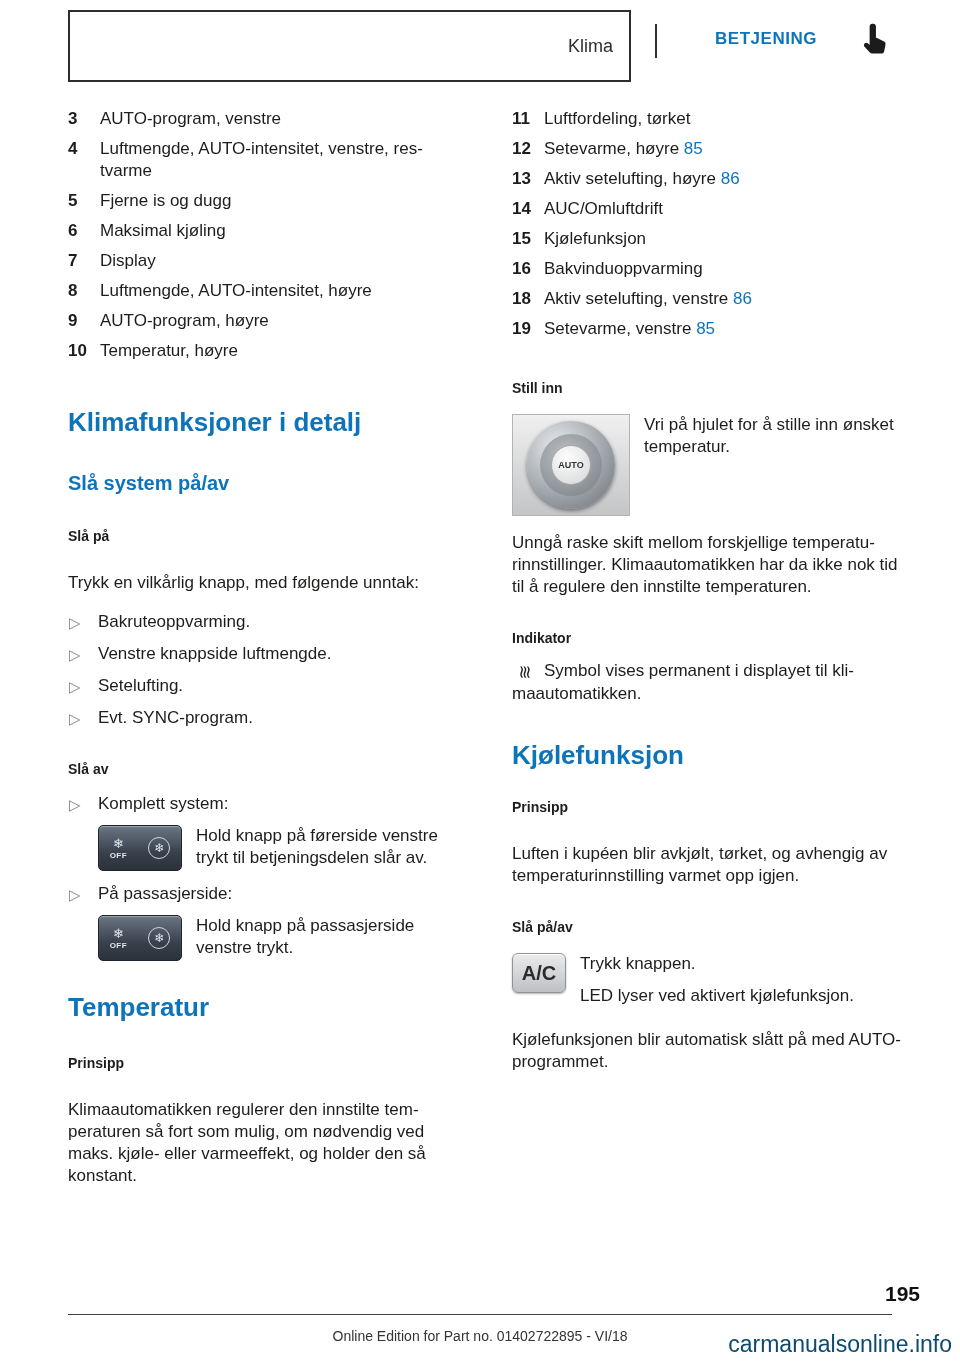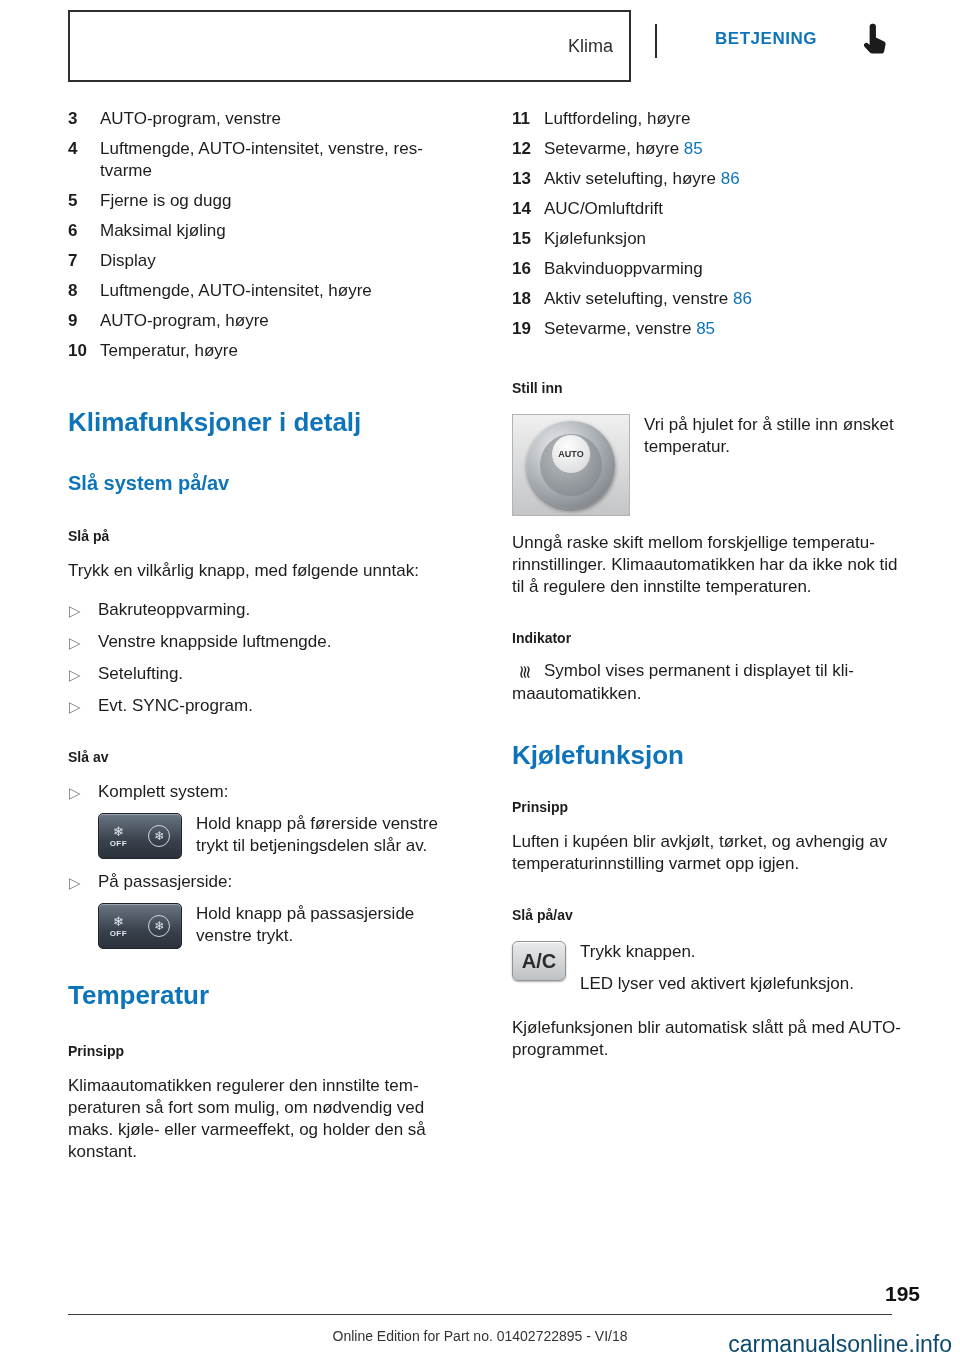--- a/index.html
+++ b/index.html
@@ -26,21 +26,21 @@
   
   .legend { list-style:none; margin:0; padding:0; }
   .legend li { position:relative; padding-left:32px; margin-bottom:8px; font-size:17px; line-height:22px; }
   .legend .num { position:absolute; left:0; top:0; font-weight:bold; }
   .pagelink { color:var(--accent,#0e74ba); text-decoration:none; cursor:pointer; }
 
   
   h1 { color:var(--accent,#0e74ba); font-size:26px; line-height:32px; font-weight:bold; margin:44px 0 0; }
   h2 { color:var(--accent,#0e74ba); font-size:20px; line-height:26px; font-weight:bold; margin:32px 0 0; }
   h3 { color:#1d1d1b; font-size:14px; line-height:24px; font-weight:bold; margin:28px 0 0; }
-  .para { font-size:17px; line-height:22px; margin-top:12px; }
+  .para { font-size:17px; line-height:22px; margin-top:24px; }
   .mt12 { margin-top:12px; }
 
   
   .bullets { list-style:none; margin:12px 0 0; padding:0; }
   .bullets li { position:relative; padding-left:30px; margin-bottom:10px; font-size:17px; line-height:22px; }
   .bullet-glyph { position:absolute; left:1px; top:1px; color:#7f7f7f; font-size:15px; }
 
   
   .figure-row { display:flex; gap:14px; margin-top:10px; align-items:flex-start; }
   .figure-row.indent { margin-left:30px; }
@@ -61,21 +61,21 @@
 
   
   .knob-plate { flex:0 0 auto; width:118px; height:102px;
     background:linear-gradient(180deg,#f0f0f0,#c3c5c7); border:1px solid #b3b3b3;
     display:flex; align-items:center; justify-content:center; }
   .knob-outer { width:88px; height:88px; border-radius:50%;
     background:radial-gradient(circle at 35% 30%, #e9ebed, #9aa0a6 60%, #686d72);
     box-shadow:0 2px 4px rgba(0,0,0,.45); display:flex; align-items:center; justify-content:center; }
   .knob-mid { width:62px; height:62px; border-radius:50%;
     background:radial-gradient(circle at 40% 35%, #babec2, #787e84);
-    display:flex; align-items:flex-start; justify-content:center; }
+    display:flex; align-items:center; justify-content:center; }
   .knob-center { width:40px; height:40px; border-radius:50%;
     background:radial-gradient(circle at 40% 30%, #fdfdfd, #d4d6d8); border:1px solid #a8a8a8;
     display:flex; align-items:center; justify-content:center;
     font-size:9px; font-weight:bold; color:#333; }
 
   
   .ac-btn { flex:0 0 auto; width:54px; height:40px; border-radius:6px;
     background:linear-gradient(180deg,#eaebec,#bec1c4); border:1px solid #8f9296;
     box-shadow:inset 0 1px 0 #fff, 0 1px 2px rgba(0,0,0,.3);
     display:flex; align-items:center; justify-content:center;
@@ -215,21 +215,21 @@
     <h1 style="margin-top:30px;">Temperatur</h1>
     <h3>Prinsipp</h3>
     <p class="para">Klimaautomatikken regulerer den innstilte tem-peraturen så fort som mulig, om nødvendig ved maks. kjøle- eller varmeeffekt, og holder den så konstant.</p>
   </div>
 
   <div class="col col-right">
 
     <ol class="legend">
       <li>
         <span class="num">11</span>
-        <span class="txt">Luftfordeling, høyre</span>
+        <span class="txt">Luftfordeling, tørket</span>
       </li>
       <li>
         <span class="num">12</span>
         <span class="txt">Setevarme, høyre</span>
         <a class="pagelink">85</a>
       </li>
       <li>
         <span class="num">13</span>
         <span class="txt">Aktiv setelufting, høyre</span>
         <a class="pagelink">86</a>

